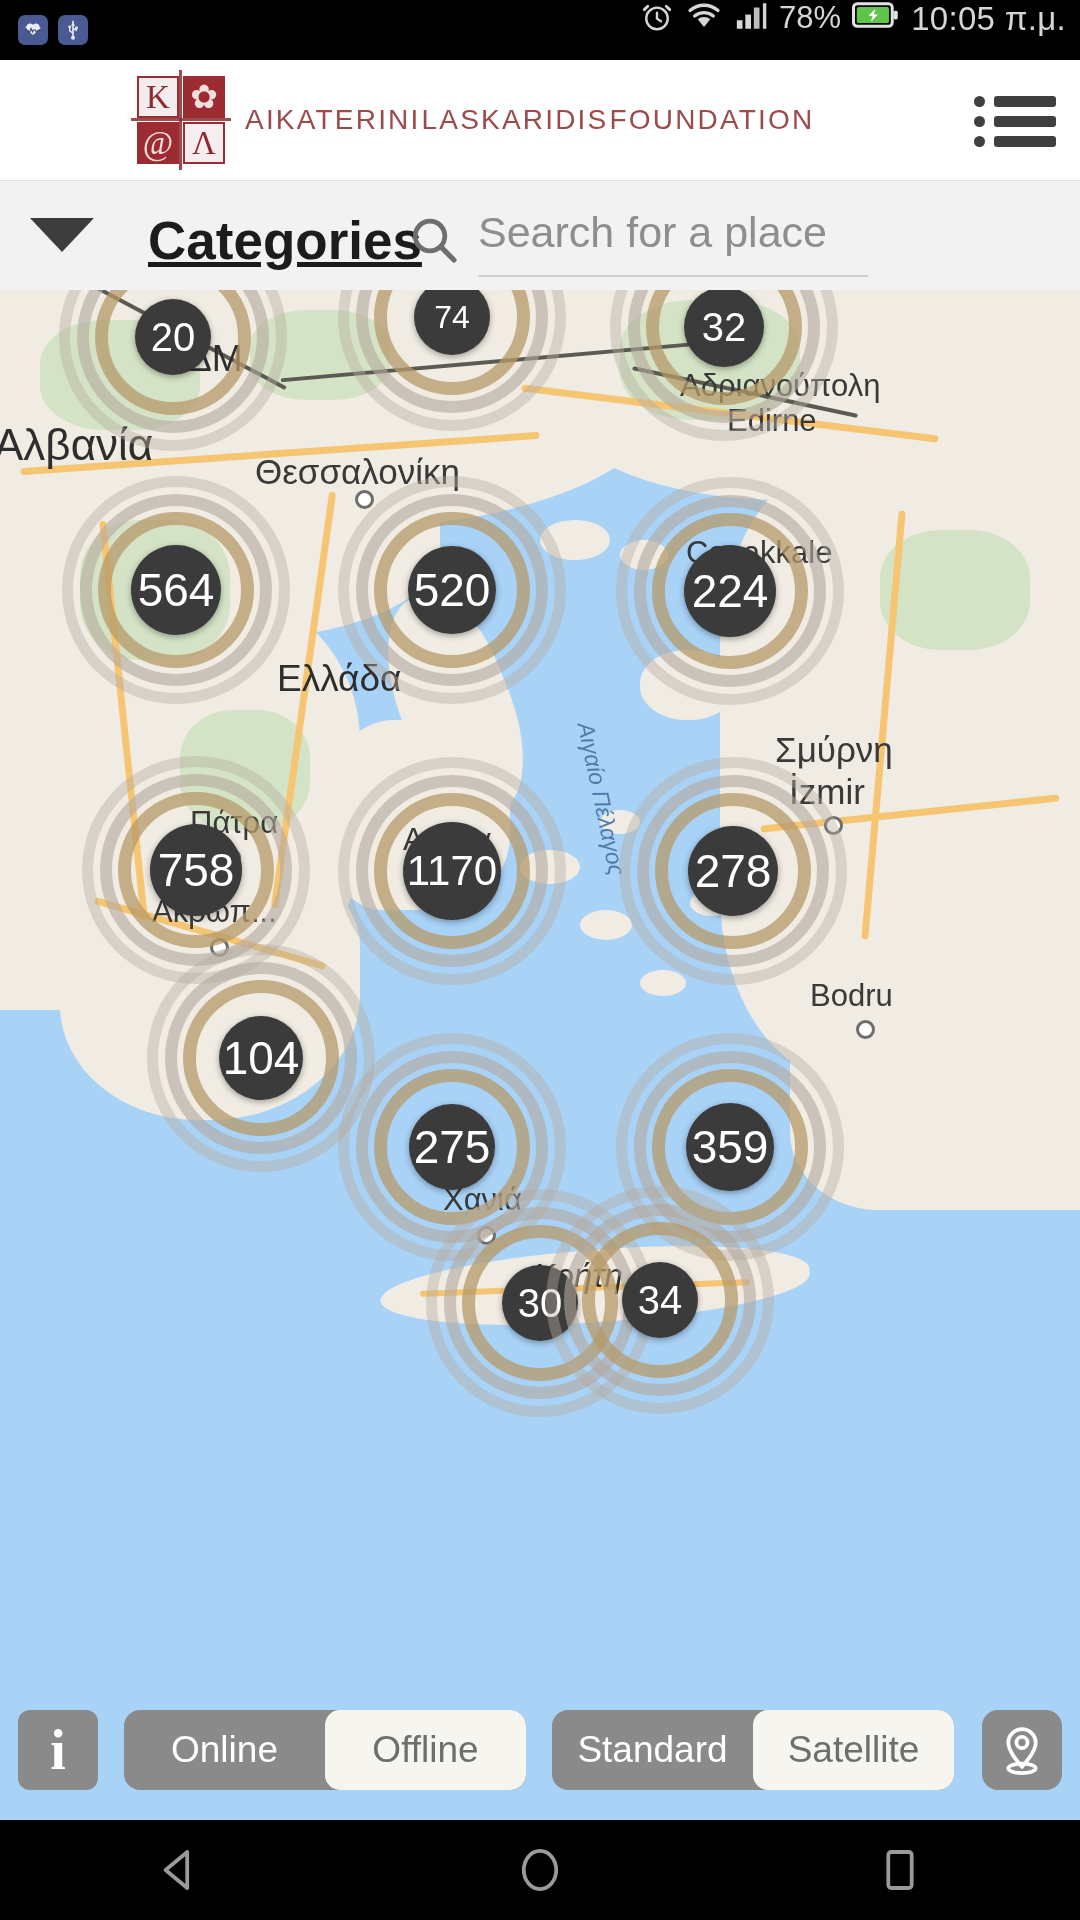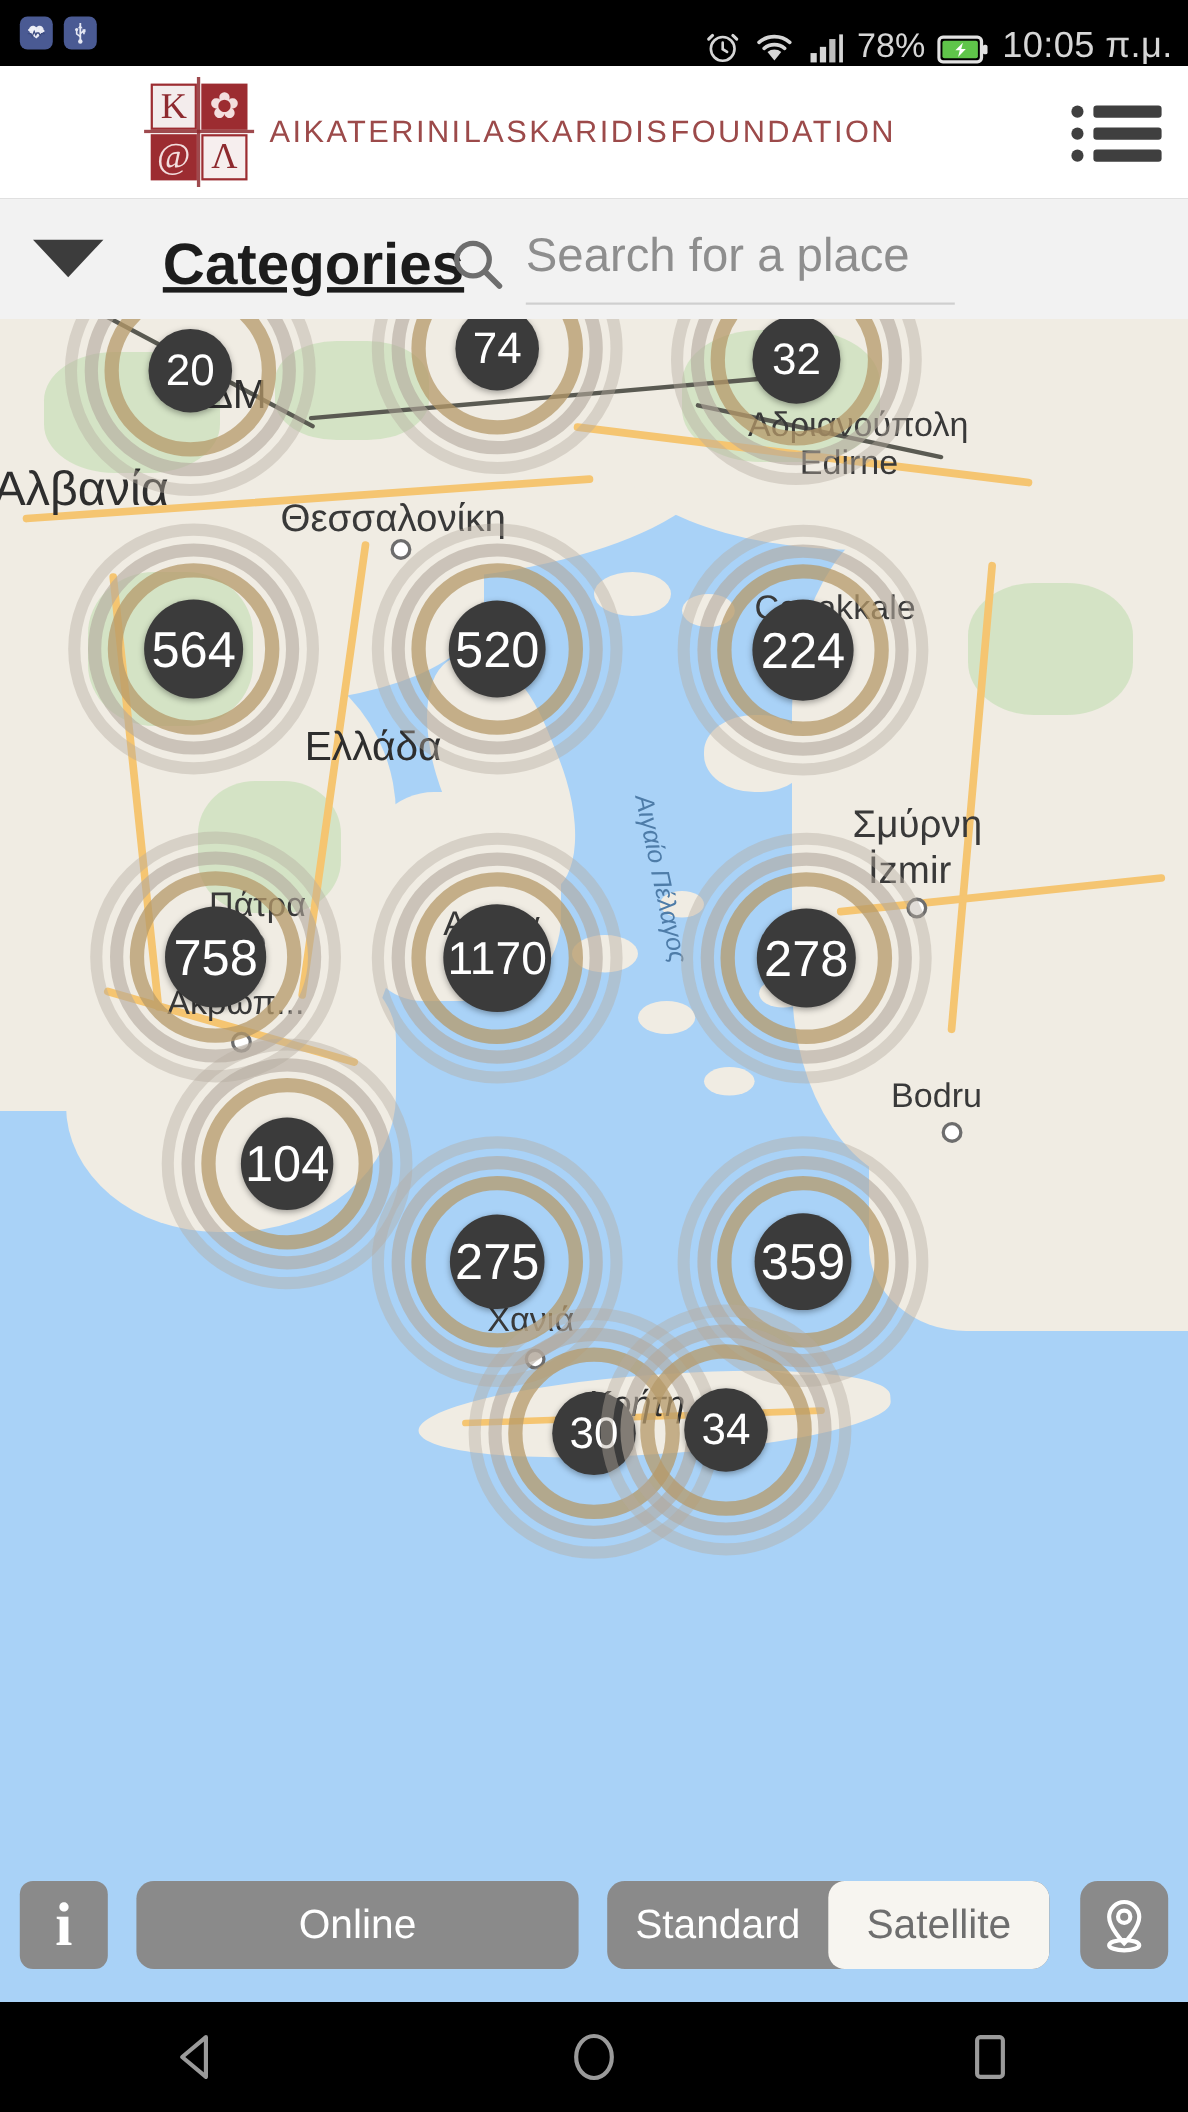--- a/index.html
+++ b/index.html
@@ -5,21 +5,21 @@
   html,body{margin:0;padding:0;background:#000;}
   body{width:1080px;height:1920px;font-family:"Liberation Sans",sans-serif;overflow:hidden;}
   #app{position:relative;width:1080px;height:1920px;background:#fff;overflow:hidden;}
 
   
   .statusbar{position:absolute;left:0;top:0;width:1080px;height:60px;background:#000;color:#d8d8d8;}
   .sb-left{position:absolute;left:18px;top:0;height:60px;display:flex;align-items:center;gap:10px;}
   .sb-carrier{font-size:34px;letter-spacing:.5px;color:#cfcfcf;font-family:"Liberation Sans",sans-serif;}
   .sb-appicon{width:30px;height:30px;border-radius:7px;background:#4a5a93;display:flex;align-items:center;justify-content:center;}
   .sb-appicon svg{display:block;}
-  .sb-right{position:absolute;right:14px;top:0;height:60px;display:flex;align-items:flex-end;gap:11px;}
+  .sb-right{position:absolute;right:14px;top:0;height:60px;display:flex;align-items:flex-start;gap:11px;}
   .sb-clock{font-size:33px;color:#d6d6d6;letter-spacing:.3px;}
   .sb-batt-pct{font-size:31px;color:#d6d6d6;}
   .sb-icon{display:flex;align-items:center;justify-content:center;}
 
   
   .header{position:absolute;left:0;top:60px;width:1080px;height:120px;background:#fff;}
   .logo-wrap{position:absolute;left:135px;top:14px;display:flex;align-items:center;gap:18px;}
   .logo-mark{position:relative;width:92px;height:92px;}
   .logo-cell{position:absolute;width:42px;height:42px;box-sizing:border-box;}
   .lc-tl{left:2px;top:2px;background:#f3ecec;border:2px solid #9c2c31;}
@@ -271,21 +271,21 @@
           <div class="ripple r1"></div>
           <div class="bubble" style="width: 76px; height: 76px;">
             <span style="font-size: 40px;">20</span>
           </div>
         </div>
         <div class="marker" style="left: 452px; top: 27px;">
           <div class="ripple r3"></div>
           <div class="ripple r2"></div>
           <div class="ripple r1"></div>
           <div class="bubble" style="width: 76px; height: 76px;">
-            <span style="font-size: 40px;">74</span>
+            <span style="font-size: 32px;">74</span>
           </div>
         </div>
         <div class="marker" style="left: 724px; top: 37px;">
           <div class="ripple r3"></div>
           <div class="ripple r2"></div>
           <div class="ripple r1"></div>
           <div class="bubble" style="width: 80px; height: 80px;">
             <span style="font-size: 40px;">32</span>
           </div>
         </div>
@@ -380,20 +380,21 @@
       </div>
   </div>
 
   <div class="bottombar">
     <div class="info-btn">
       <div class="glyph">i</div>
     </div>
 
     <div class="seg seg-online">
       <div class="seg-opt unsel">Online</div>
+      <div class="seg-opt sel">Offline</div>
     </div>
 
     <div class="seg seg-maptype">
       <div class="seg-opt unsel">Standard</div>
       <div class="seg-opt sel">Satellite</div>
     </div>
 
     <div class="loc-btn">
       <svg width="54" height="54" viewBox="0 0 30 30">
         <path d="M15 3.4c-4.2 0-7.6 3.4-7.6 7.6 0 5.6 7.6 13.2 7.6 13.2s7.6-7.6 7.6-13.2c0-4.2-3.4-7.6-7.6-7.6z" fill="none" stroke="#ffffff" stroke-width="2.1"></path>

